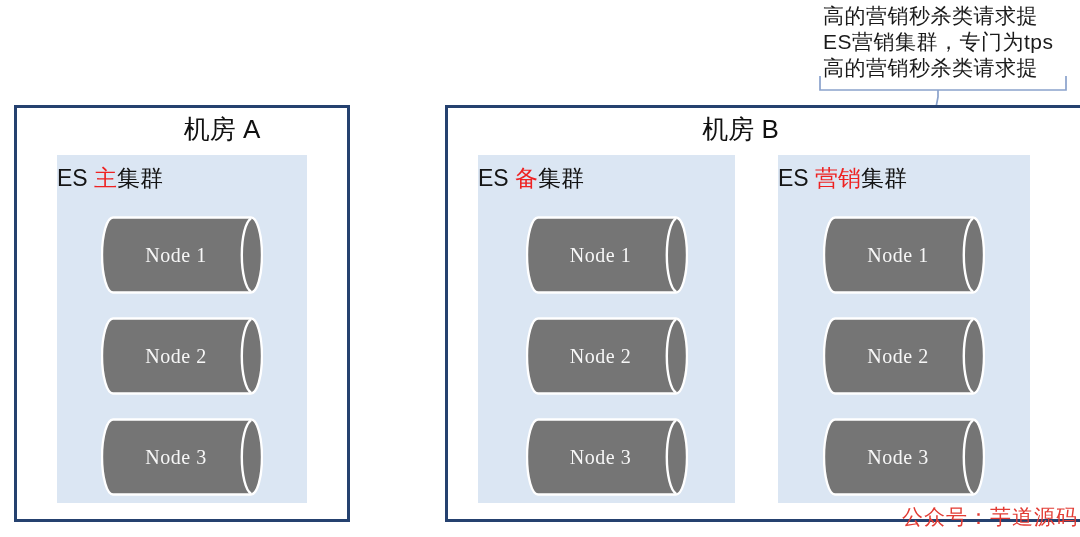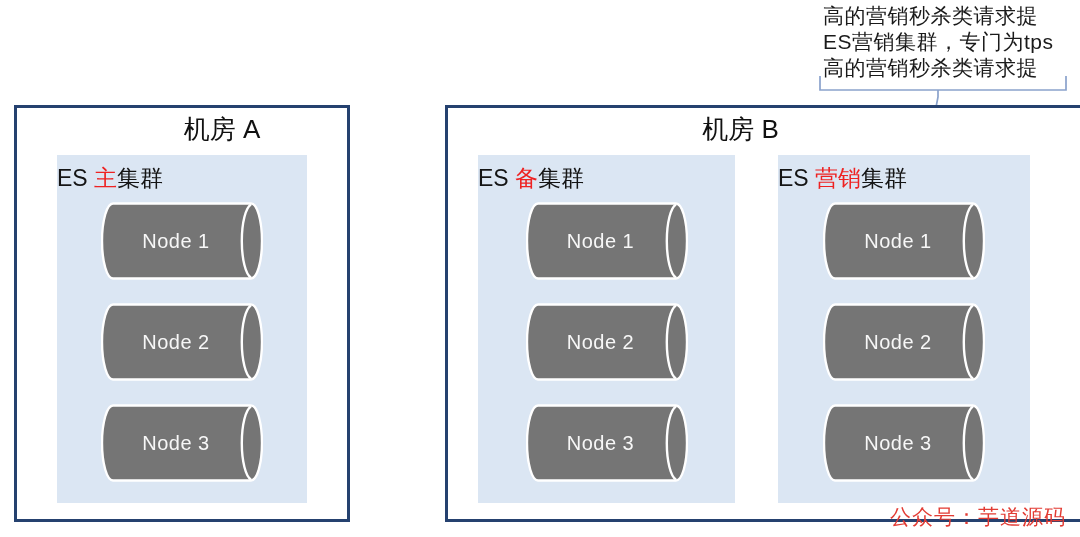--- a/index.html
+++ b/index.html
@@ -50,32 +50,32 @@
   #cluster-main{left:40px;width:250px;}
   #cluster-backup{left:30px;width:257px;}
   #cluster-marketing{left:330px;width:252px;}
   .cluster-title{
     height:47px;display:flex;align-items:center;
     font-size:23px;color:#141414;white-space:pre;
   }
   .cluster-title .red{color:var(--accent-red);}
   
   .node{
-    position:relative;width:162px;height:78px;margin:0 auto 23px auto;
+    position:relative;width:162px;height:78px;margin:14px auto 23px auto;font-family:Liberation Serif, serif;
   }
   .node svg.cyl{position:absolute;left:0;top:0;width:162px;height:78px;}
   .node-label{
     position:absolute;left:0;top:0;width:100%;height:100%;
     display:flex;align-items:center;justify-content:center;
     padding-right:12px;
     color:#f7f7f7;font-size:20px;letter-spacing:0.5px;
   }
   
   .watermark{
-    position:absolute;right:14px;top:503px;
+    position:absolute;right:2px;top:503px;
     font-family:"Liberation Serif","DejaVu Serif",serif;
     font-size:21px;letter-spacing:1px;color:var(--watermark-red);
   }
 </style>
 </head>
 <body>
 
 <svg width="0" height="0" style="position:absolute" aria-hidden="true">
   <defs>
     <g id="cyl-shape">

